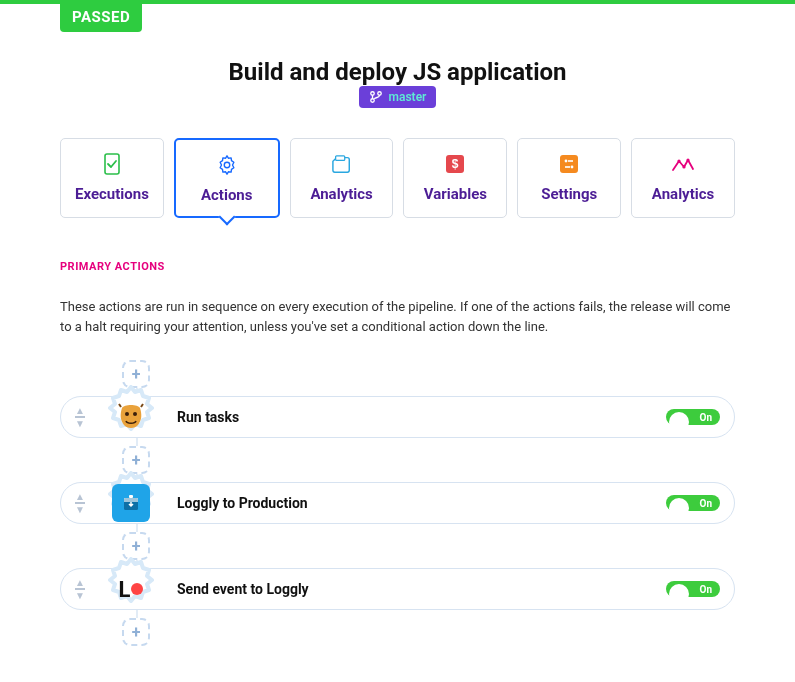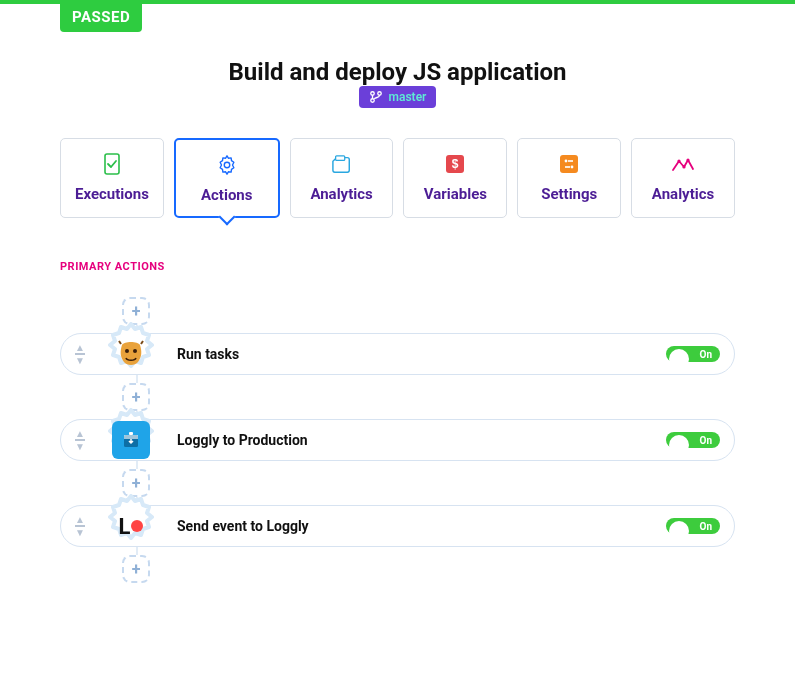--- a/index.html
+++ b/index.html
@@ -284,20 +284,21 @@
           <circle cx="8" cy="7" r="1.6" fill="#e6007e"></circle>
           <circle cx="13" cy="13" r="1.6" fill="#e6007e"></circle>
           <circle cx="17" cy="6" r="1.6" fill="#e6007e"></circle>
         </svg>
       </span>
       <span class="tab-label">Analytics</span>
     </div>
   </div>
 
   <div class="section-heading">PRIMARY ACTIONS</div>
+  <p class="section-desc">These actions are run in sequence on every execution of the pipeline. If one of the actions fails, the release will come to a halt requiring your attention, unless you've set a conditional action down the line.</p>
 
   <div class="actions-col">
     <div class="conn-line"></div>
 
     <div class="add-between">+</div>
 
     <div class="action-row">
       <div class="drag-handle">
         <span class="arr">▲</span>
           <span style="height:2px;width:10px;background:#b8c4d4;margin:2px 0;"></span>

